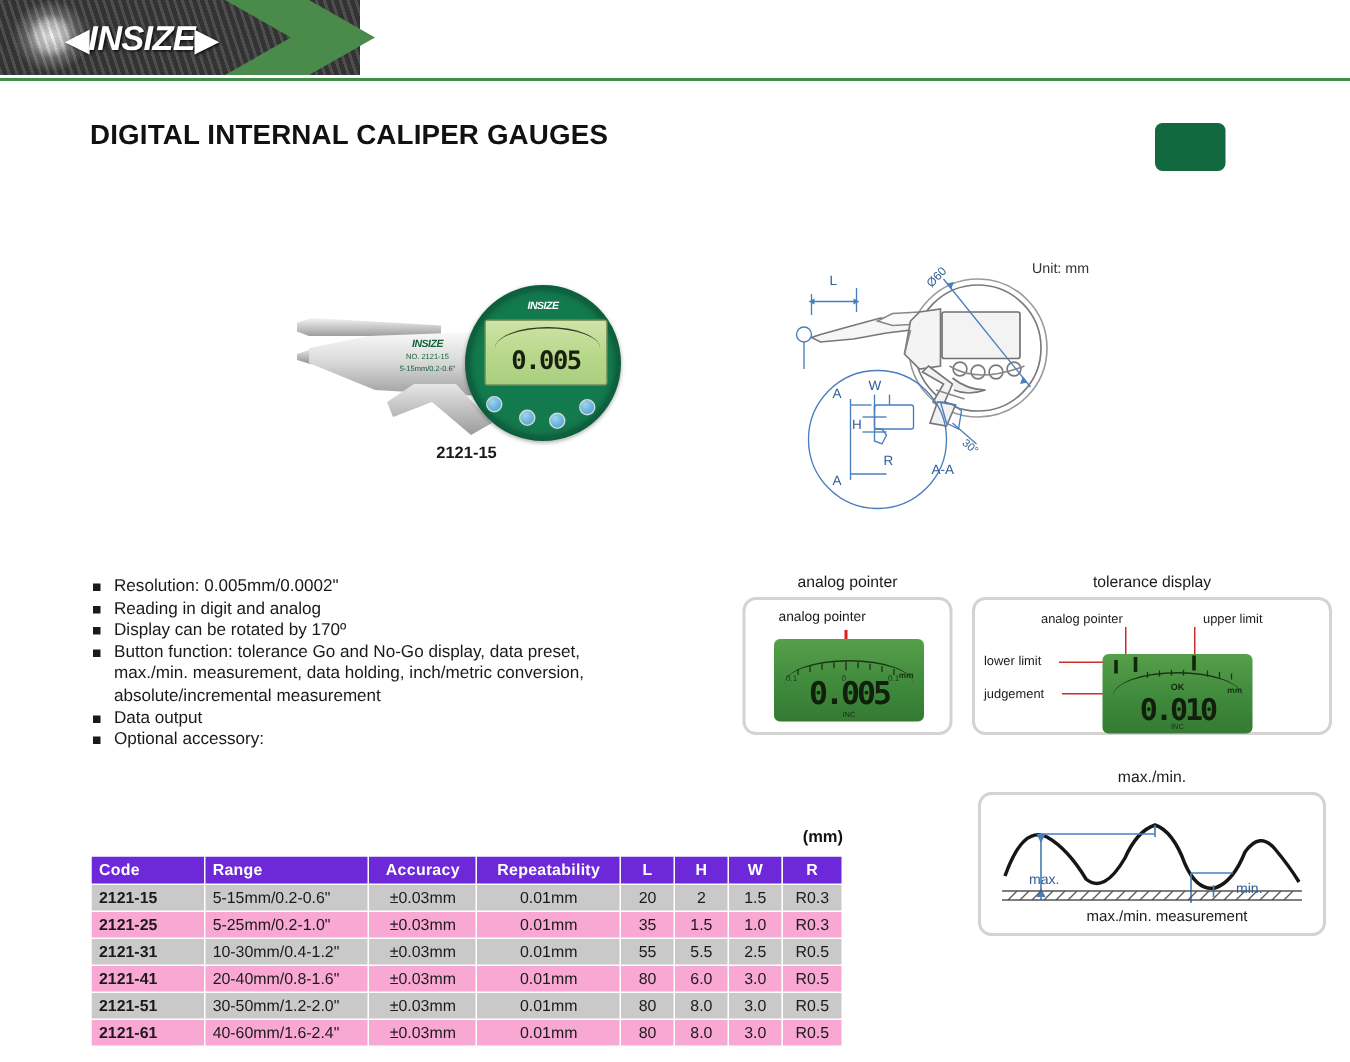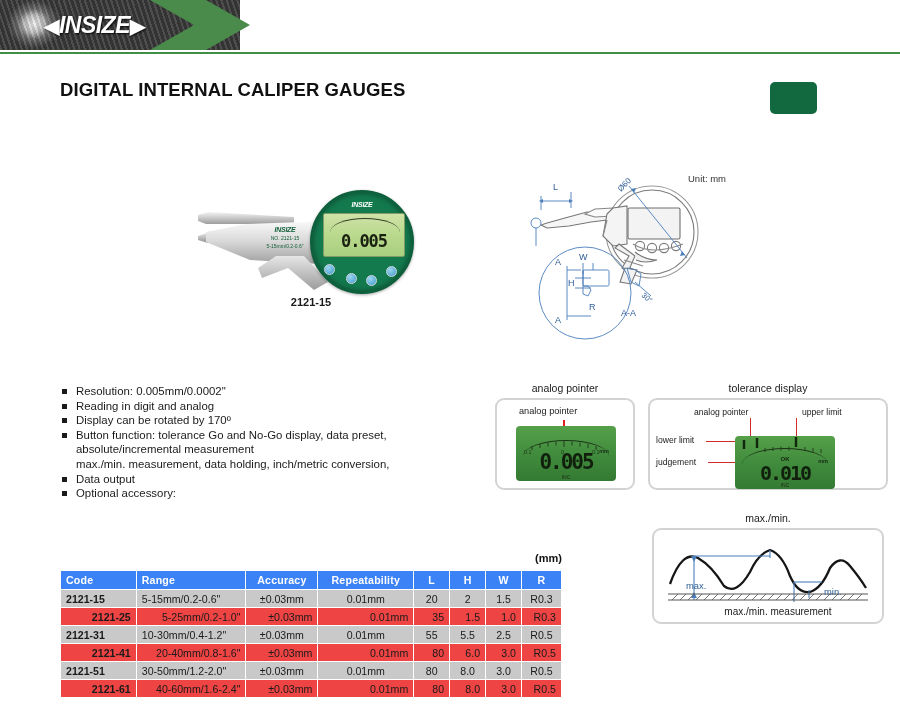--- a/index.html
+++ b/index.html
@@ -193,33 +193,33 @@
   .unit-label {
     position: absolute; left: 0; top: 0; width: 502px;
     text-align: right; font-size: 11px; font-weight: bold; color: #111;
   }
   table.spec {
     position: absolute; left: 0; top: 18px;
     border-collapse: collapse; width: 502px;
     font-size: 10.6px;
   }
   table.spec th {
-    background: #3b82f6; color: #ffffff; font-weight: bold;
+    background: #6d28d9; color: #ffffff; font-weight: bold;
     border: 1px solid #ffffff; height: 19px; padding: 0 5px;
     text-align: center; letter-spacing: .2px;
   }
   table.spec th.lft { text-align: left; }
   table.spec td {
     border: 1px solid #ffffff; height: 18px; padding: 0 5px;
     text-align: center; color: #1a1a1a;
   }
   table.spec td.code { font-weight: bold; text-align: left; }
   table.spec td.rng { text-align: left; }
   table.spec tr.odd td { background: #c9c9c9; }
-  table.spec tr.even td { background: #ef4444; text-align: right; }
+  table.spec tr.even td { background: #f9a8d4; }
   .tblwrap { position: absolute; left: 60px; top: 552px; width: 502px; }
 </style>
 </head>
 <body>
 
 <div class="page">
 
   <div class="header">
     <div class="header-photo"></div>
     <div class="header-chev"></div>
@@ -319,22 +319,22 @@
       </g>
     </svg>
   </div>
 
   <div class="bullets">
     <div class="bullet"><span>Resolution: 0.005mm/0.0002"</span></div>
     <div class="bullet"><span>Reading in digit and analog</span></div>
     <div class="bullet"><span>Display can be rotated by 170º</span></div>
     <div class="bullet">
       <span>Button function: tolerance Go and No-Go display, data preset,</span>
+      <span class="cont">max./min. measurement, data holding, inch/metric conversion,</span>
       <span class="cont">absolute/incremental measurement</span>
-      <span class="cont">max./min. measurement, data holding, inch/metric conversion,</span>
     </div>
     <div class="bullet"><span>Data output</span></div>
     <div class="bullet">
       <span>Optional accessory:</span>
     </div>
   </div>
 
   <div class="panel-cap" style="left:495px; top:382px; width:140px;">analog pointer</div>
   <div class="panel-box" style="left:495px; top:398px; width:140px; height:92px;">
     <div class="ann-lab" style="left:22px; top:6px; font-size:9.2px;">analog pointer</div>

